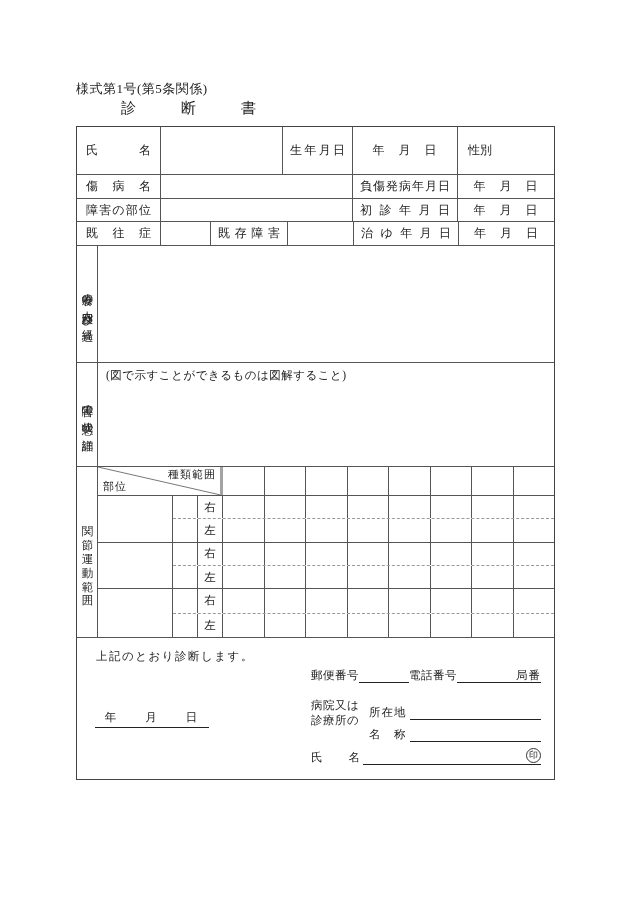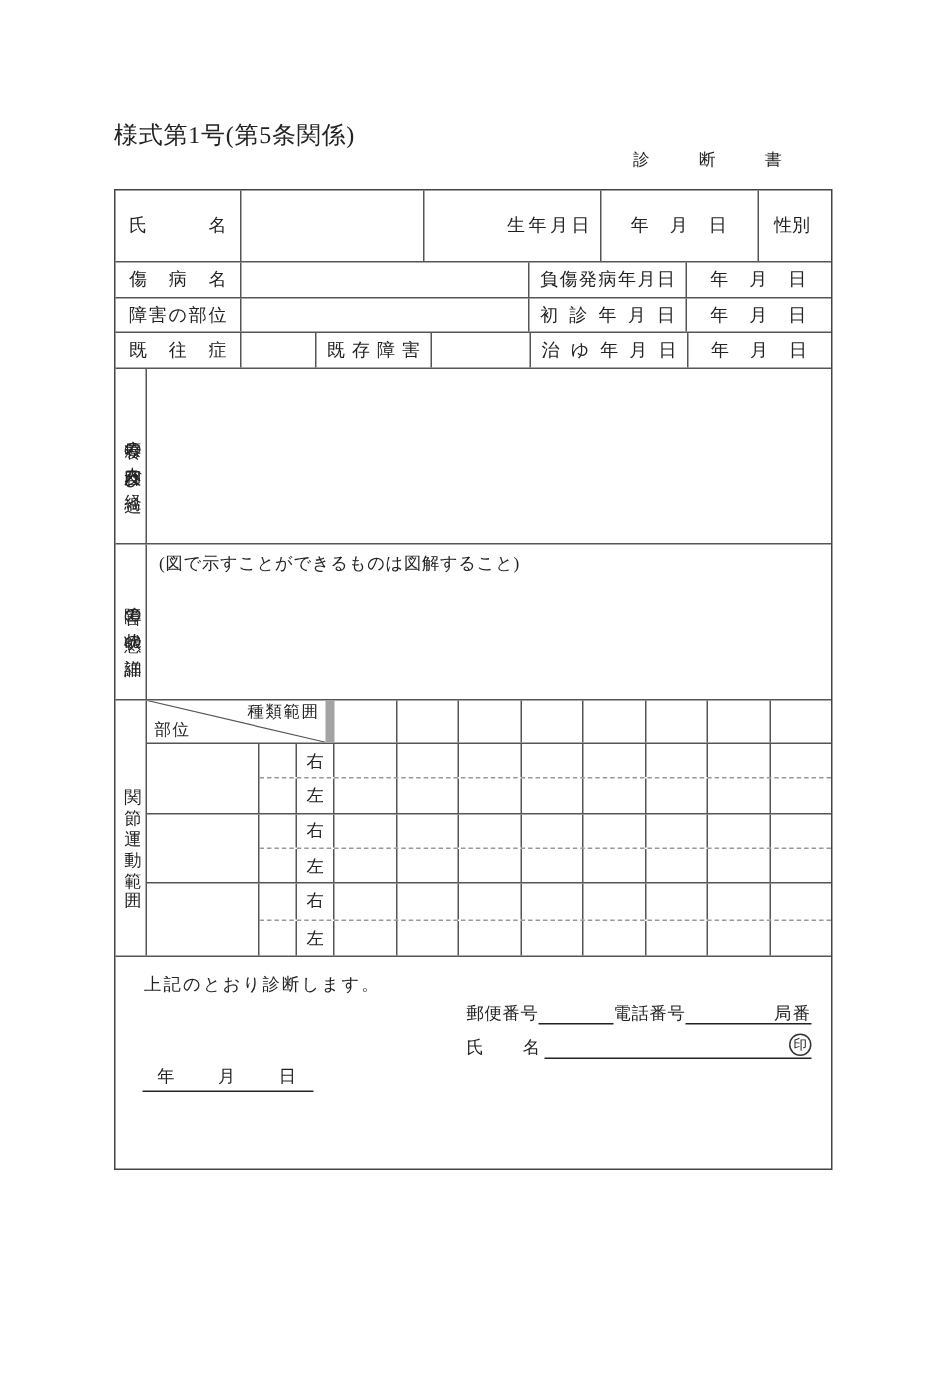--- a/index.html
+++ b/index.html
@@ -2,59 +2,59 @@
 <html><head>
 <meta charset="utf-8">
 <style>
   * { margin:0; padding:0; box-sizing:border-box; }
   html,body { background:#ffffff; }
   body {
     width:630px; height:915px; position:relative;
     font-family:"Liberation Serif","DejaVu Serif",serif;
     color:#222;
   }
-  .form-no { position:absolute; left:76px; top:80px; font-size:16px; letter-spacing:.5px; }
+  .form-no { position:absolute; left:76px; top:80px; font-size:13px; letter-spacing:.5px; }
   .title {
     position:absolute; left:76px; top:99px; width:478px;
-    text-align:right; font-size:11px; letter-spacing:3em; text-indent:3em;
+    text-align:left; font-size:15px; letter-spacing:3em; text-indent:3em;
   }
   .form {
     position:absolute; left:76px; top:126px; width:479px; height:654px;
     border:1.5px solid #444; background:#fff;
   }
   .row { display:flex; border-bottom:1px solid #555; align-items:stretch; }
   .cell { border-right:1px solid #555; display:flex; align-items:center; font-size:12px; }
   .cell:last-child { border-right:none; }
   .r1 { height:48px; }
   .r2 { height:24px; } .r3 { height:23px; } .r4 { height:24px; }
   .jl { display:block; text-align:justify; text-align-last:justify; align-self:center; }
   .lblpad { padding:0 9px; }
   .dlblpad { padding:0 7px; }
-  .w84{width:84px;justify-content:flex-end;} .w122{width:122px;} .w70{width:70px;margin-left:48px;} .w105{width:105px;}
+  .w84{width:84px;justify-content:flex-end;} .w122{width:122px;} .w70{width:70px;} .w105{width:105px;}
   .w44{width:44px;} .w192{width:192px;} .w50{width:50px;} .w77{width:77px;} .w66{width:66px;}
   .flex1 { flex:1; }
   .ctr { justify-content:center; text-align:center; }
   .datecell { justify-content:center; letter-spacing:1px; }
   .sec { display:flex; border-bottom:1px solid #555; align-items:stretch; }
   .sec-treat { height:117px; }
   .sec-detail { height:104px; }
   .vlabel {
     width:21px; border-right:1px solid #555;
     writing-mode:vertical-rl; text-orientation:upright;
     display:flex; align-items:center; justify-content:center;
     font-size:11.5px; letter-spacing:1.5px; line-height:21px;
   }
   .sec-content { flex:1; position:relative; font-size:11.5px; }
   .note { position:absolute; left:8px; top:5px; letter-spacing:.5px; }
   
   .sec-joint { height:171px; display:flex; border-bottom:1px solid #555; }
   .joint-vlabel { letter-spacing:14px; padding-top:12px; }
   .joint-right { flex:1; display:flex; flex-direction:column; }
   .jheader { height:29px; display:flex; border-bottom:1px solid #555; }
-  .jdiag { width:125px; border-right:6px solid #a3a3a3; position:relative; font-size:11px; }
+  .jdiag { width:125px; border-right:3px solid #a3a3a3; position:relative; font-size:11px; }
   .jdiag svg { position:absolute; inset:0; width:100%; height:100%; }
   .jdiag .t-top { position:absolute; right:4px; top:0px; letter-spacing:1px; }
   .jdiag .t-bot { position:absolute; left:5px; bottom:1px; letter-spacing:1px;text-align:center; }
   .dc { flex:1; border-right:1px solid #555; }
   .jheader .dc:last-child, .jhalf .dc:last-child { border-right:none; }
   .jgroup { display:flex; border-bottom:1px solid #555; }
   .jgroup.g1,.jgroup.g2 { height:47px; } .jgroup.g3 { height:48px; border-bottom:none; }
   .jpart { width:75px; border-right:1px solid #555; }
   .jrows { flex:1; display:flex; flex-direction:column; }
   .jhalf { flex:1; display:flex; align-items:stretch; }
@@ -278,20 +278,36 @@
       <div class="dateline">年　　月　　日</div>
 
       <div class="fright">
         <div class="pline">
           <span>郵便番号</span>
           <span class="ul1"></span>
           <span>電話番号</span>
           <span class="ul2">局番</span>
         </div>
 
+        <div class="hosp">
+          <div class="hosp-left">
+            <div>病院又は</div>
+            <div>診療所の</div>
+          </div>
+          <div class="hosp-right">
+            <div class="addr-row">
+              <span class="lab">所在地</span>
+              <span class="ul"></span>
+            </div>
+            <div class="addr-row">
+              <span class="lab">名　称</span>
+              <span class="ul"></span>
+            </div>
+          </div>
+        </div>
 
         <div class="doctor">
           <div class="docname">
             <span class="lab">氏　　名</span>
             <span class="ul">
               <span class="seal">印</span>
             </span>
           </div>
         </div>
       </div>

